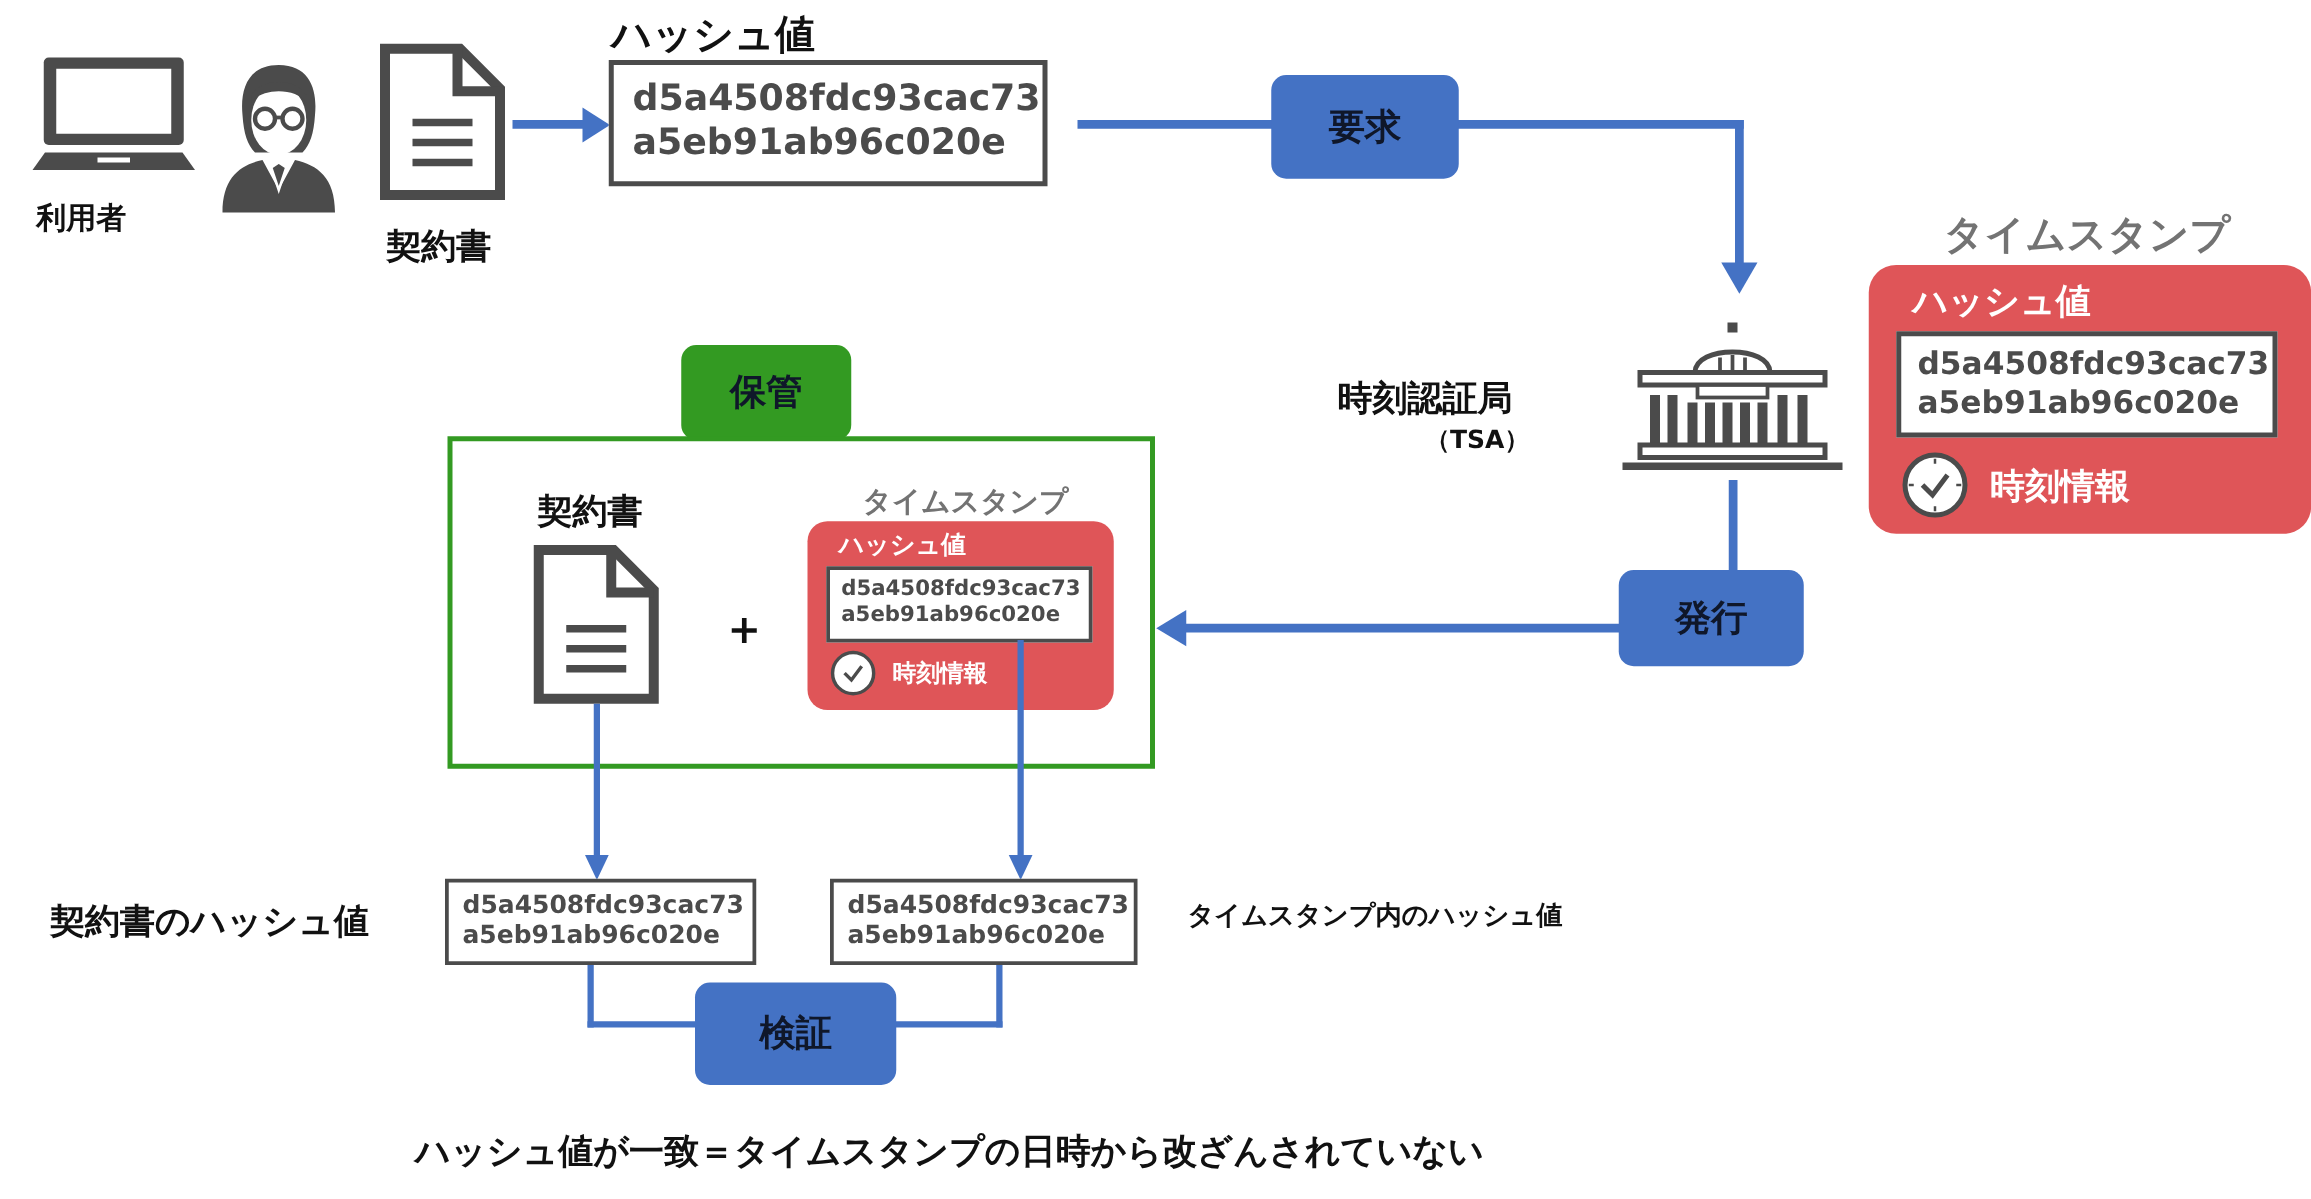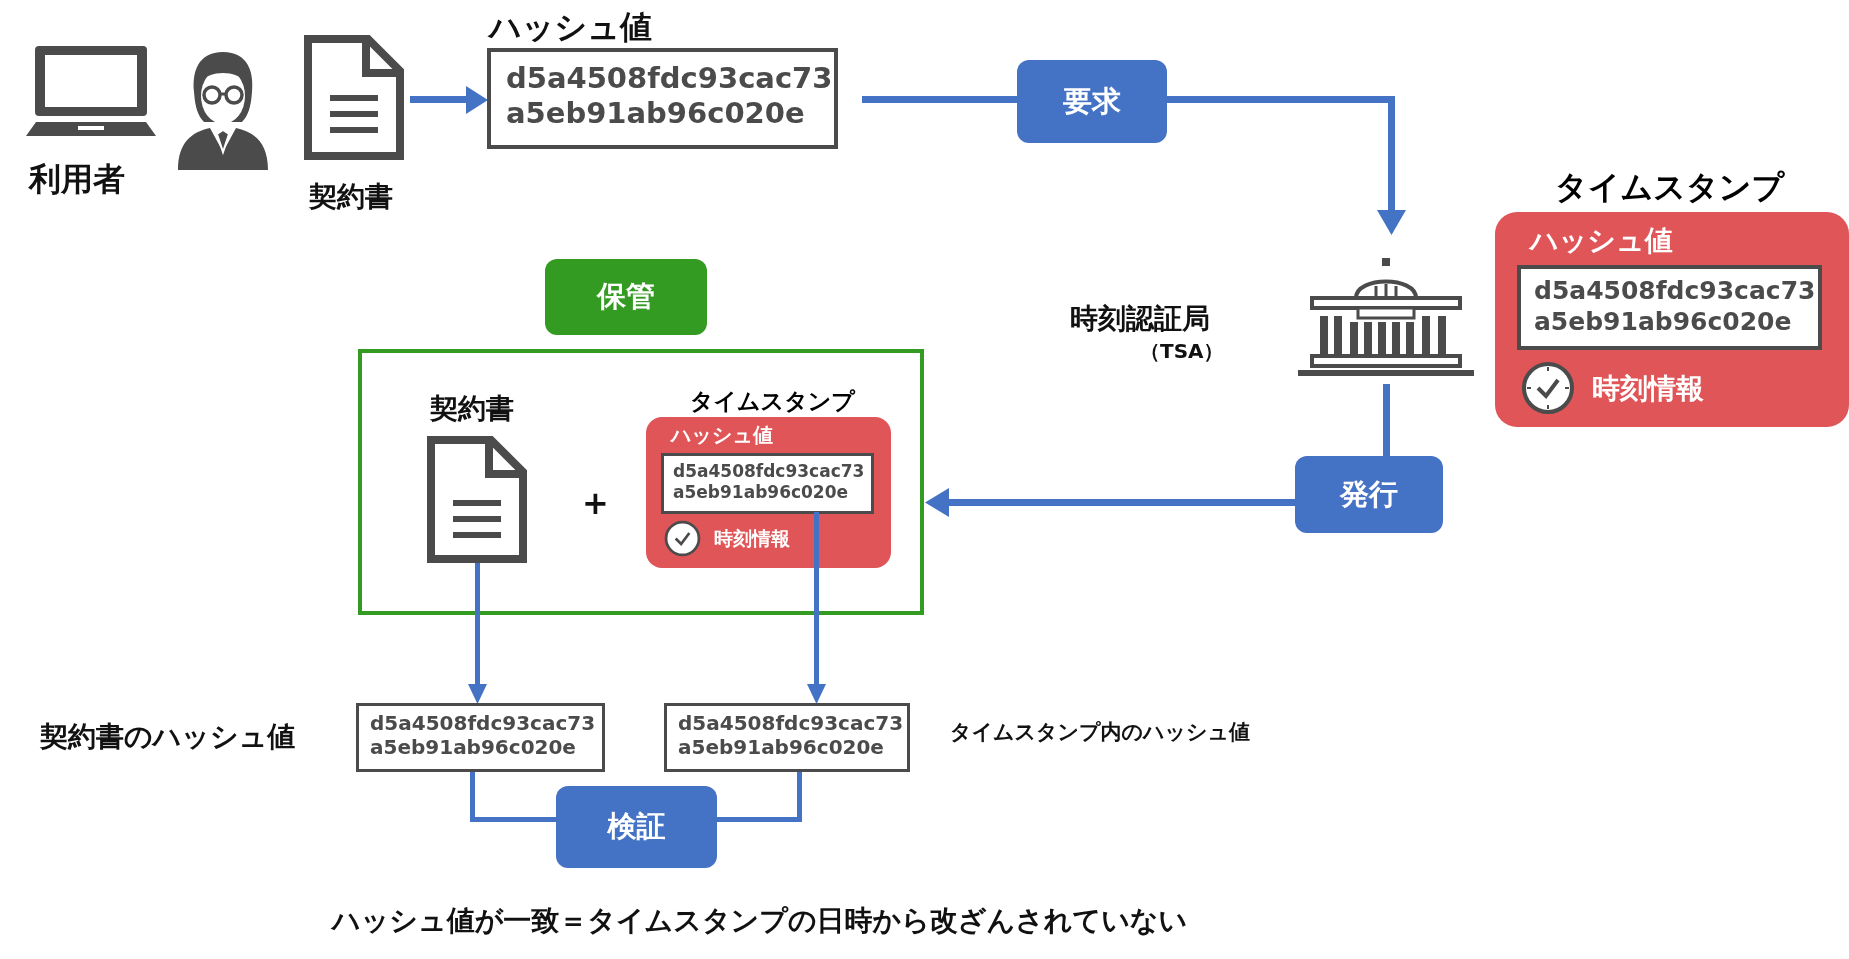--- a/index.html
+++ b/index.html
@@ -3,27 +3,27 @@
 <meta charset="utf-8">
 <style>
   html, body { margin:0; padding:0; background:#ffffff; }
   body { width:1849px; height:959px; position:relative; overflow:hidden;
          font-family:"DejaVu Sans", "Liberation Sans", sans-serif; }
   .abs { position:absolute; }
   .lbl { position:absolute; font-weight:bold; color:#111; white-space:nowrap; }
   .hash { position:absolute; box-sizing:border-box; background:#fff; border:4px solid #4b4b4b;
           color:#4b4b4b; font-weight:bold; line-height:1.22; white-space:nowrap; }
   .hash span { display:block; }
-  .btn { position:absolute; box-sizing:border-box; color:#ffffff; font-weight:bold;
+  .btn { position:absolute; box-sizing:border-box; color:#0f172a; font-weight:bold;
          display:flex; align-items:center; justify-content:center; border-radius:12px; }
   .blue { background:#4472c4; }
   .green { background:#339a22; }
   .line { position:absolute; background:#4472c4; }
   .redbox { position:absolute; box-sizing:border-box; background:#df5558; border-radius:22px; }
-  .redtitle { position:absolute; color:#000000; font-weight:bold; white-space:nowrap; }
+  .redtitle { position:absolute; color:#737373; font-weight:bold; white-space:nowrap; }
   .white { color:#fff; font-weight:bold; position:absolute; white-space:nowrap; }
   svg { position:absolute; overflow:visible; }
 </style>
 </head>
 <body>
 
 <svg style="left:26px;top:42px;" width="130" height="98" viewBox="0 0 130 98">
   <rect x="9" y="4" width="112" height="70" rx="4" fill="#4b4b4b"></rect>
   <rect x="19" y="13" width="92" height="52" fill="#fff"></rect>
   <path d="M10 80 L120 80 L130 94 L0 94 Z" fill="#4b4b4b"></path>
@@ -34,21 +34,21 @@
   <path d="M49 0 C24 0 18 20 20 40 C21 55 24 64 30 70 L68 70 C74 64 77 55 78 40 C80 20 74 0 49 0 Z" fill="#4b4b4b"></path>
   <ellipse cx="49" cy="44" rx="22" ry="28" fill="#fff"></ellipse>
   <path d="M27 30 C35 18 63 18 71 30 L71 24 C63 10 35 10 27 24 Z" fill="#4b4b4b"></path>
   <circle cx="38" cy="43" r="8" fill="none" stroke="#4b4b4b" stroke-width="3.5"></circle>
   <circle cx="60" cy="43" r="8" fill="none" stroke="#4b4b4b" stroke-width="3.5"></circle>
   <line x1="46" y1="42" x2="52" y2="42" stroke="#4b4b4b" stroke-width="3"></line>
   <path d="M4 118 C4 90 18 80 36 76 L49 100 L62 76 C80 80 94 90 94 118 Z" fill="#4b4b4b"></path>
   <path d="M43 82 L49 100 L55 82 L49 78 Z" fill="#4b4b4b" stroke="#fff" stroke-width="2"></path>
 </svg>
 
-<div class="lbl" style="left:29px;top:158px;font-size:32px;">利用者</div>
+<div class="lbl" style="left:29px;top:158px;font-size:24px;">利用者</div>
 
 <svg style="left:304px;top:35px;" width="100" height="125" viewBox="0 0 100 125">
   <path d="M4 4 L64 4 L96 36 L96 121 L4 121 Z" fill="#fff" stroke="#4b4b4b" stroke-width="8" stroke-linejoin="miter"></path>
   <path d="M62 4 L62 38 L96 38" fill="none" stroke="#4b4b4b" stroke-width="8"></path>
   <rect x="26" y="60" width="48" height="6" fill="#4b4b4b"></rect>
   <rect x="26" y="76" width="48" height="6" fill="#4b4b4b"></rect>
   <rect x="26" y="92" width="48" height="6" fill="#4b4b4b"></rect>
 </svg>
 <div class="lbl" style="left:309px;top:178px;font-size:28px;">契約書</div>
 
@@ -120,21 +120,21 @@
 
 <div class="line" style="left:1383px;top:384px;width:7px;height:74px;"></div>
 <div class="line" style="left:945px;top:499px;width:352px;height:7px;"></div>
 <svg style="left:925px;top:488px;" width="24" height="29">
     <path d="M24 0 L0 14.5 L24 29 Z" fill="#4472c4"></path>
   </svg>
 <div class="btn blue" style="left:1295px;top:456px;width:148px;height:77px;font-size:29px;">
   <span>発行</span>
 </div>
 
-<div class="btn green" style="left:545px;top:259px;width:162px;height:76px;font-size:29px;">
+<div class="btn green" style="left:545px;top:276px;width:136px;height:76px;font-size:29px;">
   <span>保管</span>
 </div>
 <div class="abs" style="left:358px;top:349px;width:566px;height:266px;box-sizing:border-box;border:4px solid #339a22;"></div>
 
 <div class="lbl" style="left:430px;top:390px;font-size:28px;">契約書</div>
 <svg style="left:427px;top:436px;" width="100" height="127" viewBox="0 0 100 127">
   <path d="M4 4 L64 4 L96 36 L96 123 L4 123 Z" fill="#fff" stroke="#4b4b4b" stroke-width="8"></path>
   <path d="M62 4 L62 38 L96 38" fill="none" stroke="#4b4b4b" stroke-width="8"></path>
   <rect x="26" y="64" width="48" height="6" fill="#4b4b4b"></rect>
   <rect x="26" y="80" width="48" height="6" fill="#4b4b4b"></rect>

